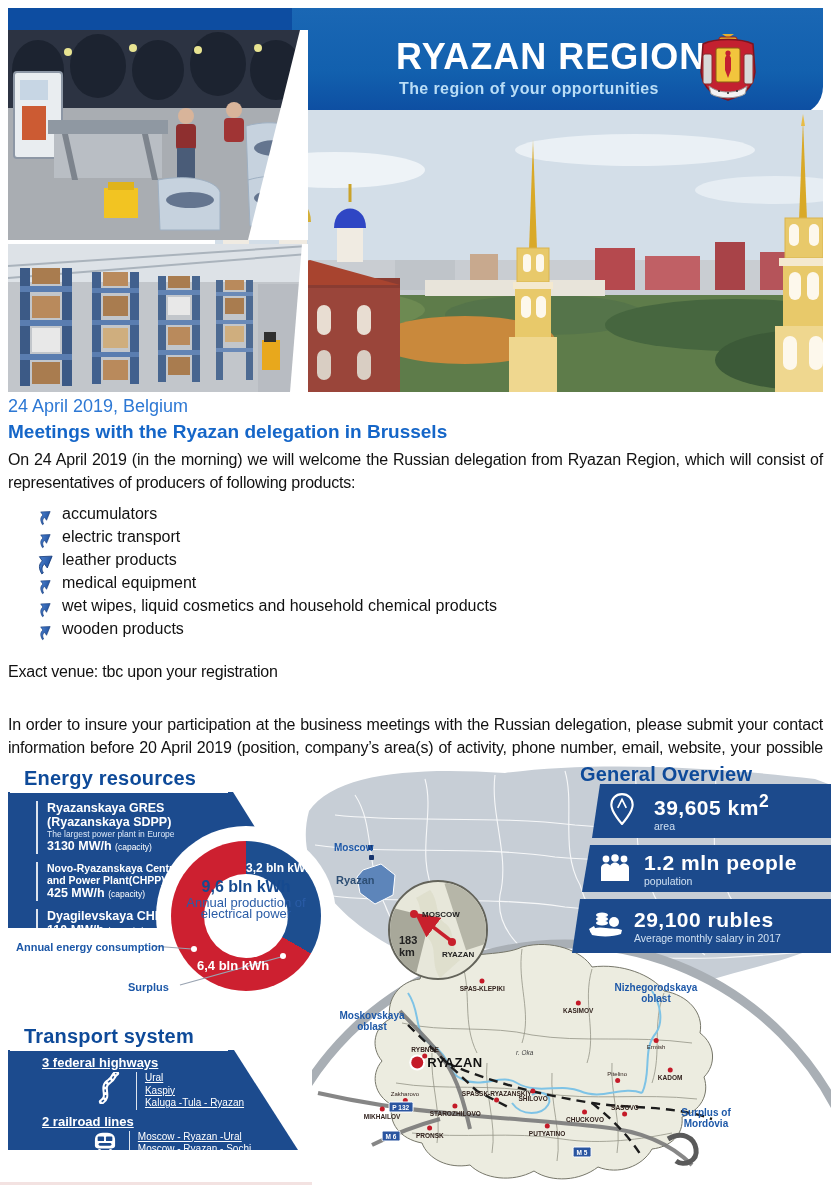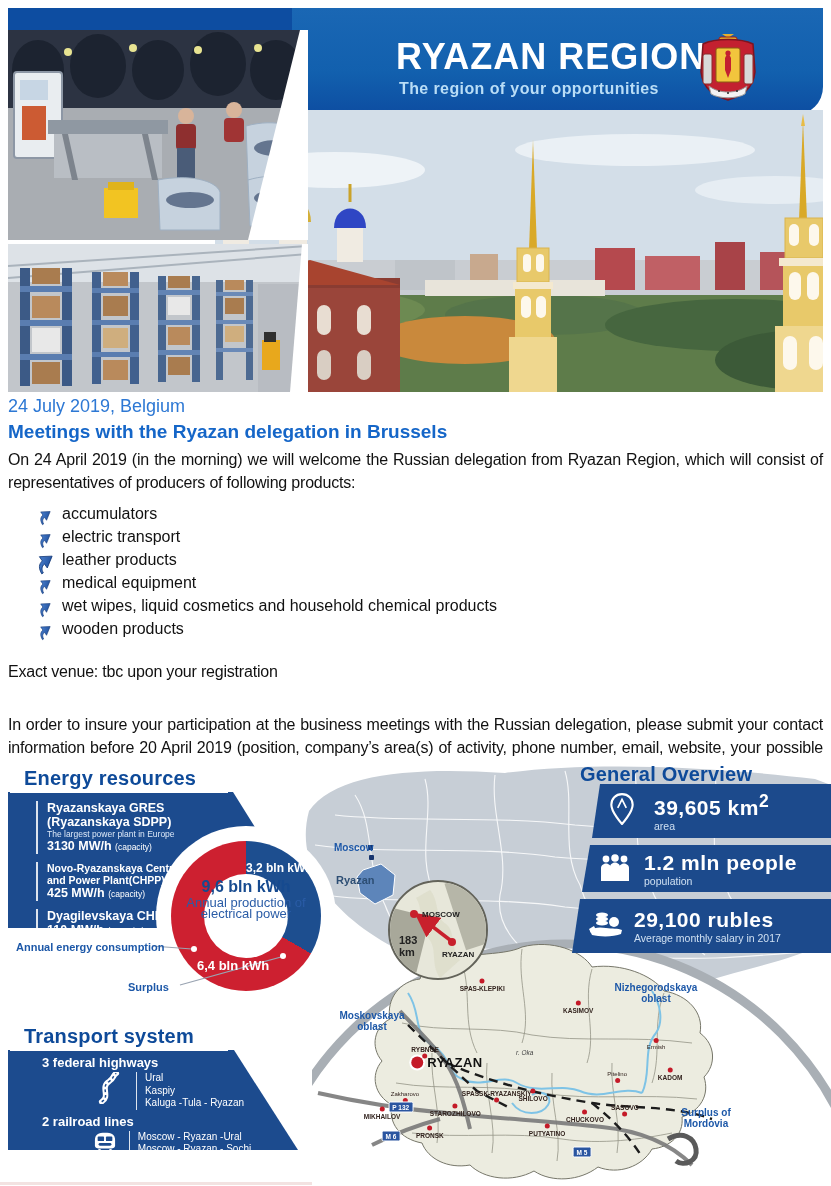--- a/index.html
+++ b/index.html
@@ -59,21 +59,21 @@
   .donut-center .cap { color:#2a5ca6; font-size:13px; line-height:11px; margin-top:1px; }
   .slice-lbl { position:absolute; color:#fff; font-weight:bold; z-index:6; white-space:nowrap; }
   #lbl-blue { left:246px; top:101px; font-size:12px; }
   #lbl-red { left:197px; top:198px; font-size:13px; }
   .callout { position:absolute; color:#1d58a8; font-weight:bold; font-size:11px; z-index:6; white-space:nowrap; }
   #callout-cons { left:16px; top:181px; }
   #callout-surp { left:128px; top:221px; }
   #leader-lines { left:0; top:0; z-index:5; pointer-events:none; }
 
   .transport-panel { position:absolute; left:8px; top:290px; width:290px; height:100px; background:#1c4b8e;
-                     clip-path:polygon(0 0,226px 0,100% 100%,0 100%); padding:5px 0 12px 34px; color:#fff; z-index:4; }
+                     clip-path:polygon(0 0,226px 0,100% 100%,0 100%); padding:5px 0 12px 34px; color:#fff; z-index:4;text-decoration:underline; }
   .tp-head { font-weight:bold; font-size:13px; margin-bottom:2px; }
   .tp-row { display:flex; align-items:flex-start; gap:12px; margin:2px 0 4px 2px;justify-content:center; }
   .tp-row .ticon { width:26px; flex:0 0 26px; }
   .tp-list { border-left:1.5px solid rgba(255,255,255,.85); padding-left:8px; font-size:10px; line-height:12.5px; white-space:nowrap; }
 
   .bars { position:absolute; left:570px; top:24px; width:261px; z-index:4; }
   .bar { background:#1c4a8c; color:#fff; display:flex; align-items:center; margin-bottom:7px; padding-left:38px; gap:12px; }
   .bar .bicon { width:34px; flex:0 0 34px; }
   .bar .bval { font-size:21px; font-weight:bold; letter-spacing:.5px; white-space:nowrap; }
   .bar .bsub { font-size:10.5px; color:#cfe0f2; margin-top:0px; white-space:nowrap; }
@@ -318,21 +318,21 @@
         </g>
         <rect x="250" y="40" width="50" height="108" fill="#b8bcc2"></rect>
         <rect x="254" y="96" width="18" height="30" fill="#e8a81c"></rect>
         <rect x="256" y="88" width="12" height="10" fill="#2f2f2f"></rect>
         <polygon points="294,0 300,0 300,148 282,148" fill="#ffffff"></polygon>
       </svg>
     </div>
   </div>
 
   <div class="body-text">
-    <div class="date-line">24 July 2019, Belgium</div>
+    <div class="date-line">24 April 2019, Belgium</div>
     <div class="headline">Meetings with the Ryazan delegation in Brussels</div>
     <div class="lead">On 24 April 2019 (in the morning) we will welcome the Russian delegation from Ryazan Region, which will consist of representatives of producers of following products:</div>
 
     <div class="bullets">
       <div class="bullet">
         <span class="b-icon">
             <svg width="17" height="15" viewBox="0 0 16 14">
               <defs>
                 <linearGradient id="ag1" x1="0" y1="0" x2="1" y2="1">
                   <stop offset="0" stop-color="#5b93e0"></stop>

